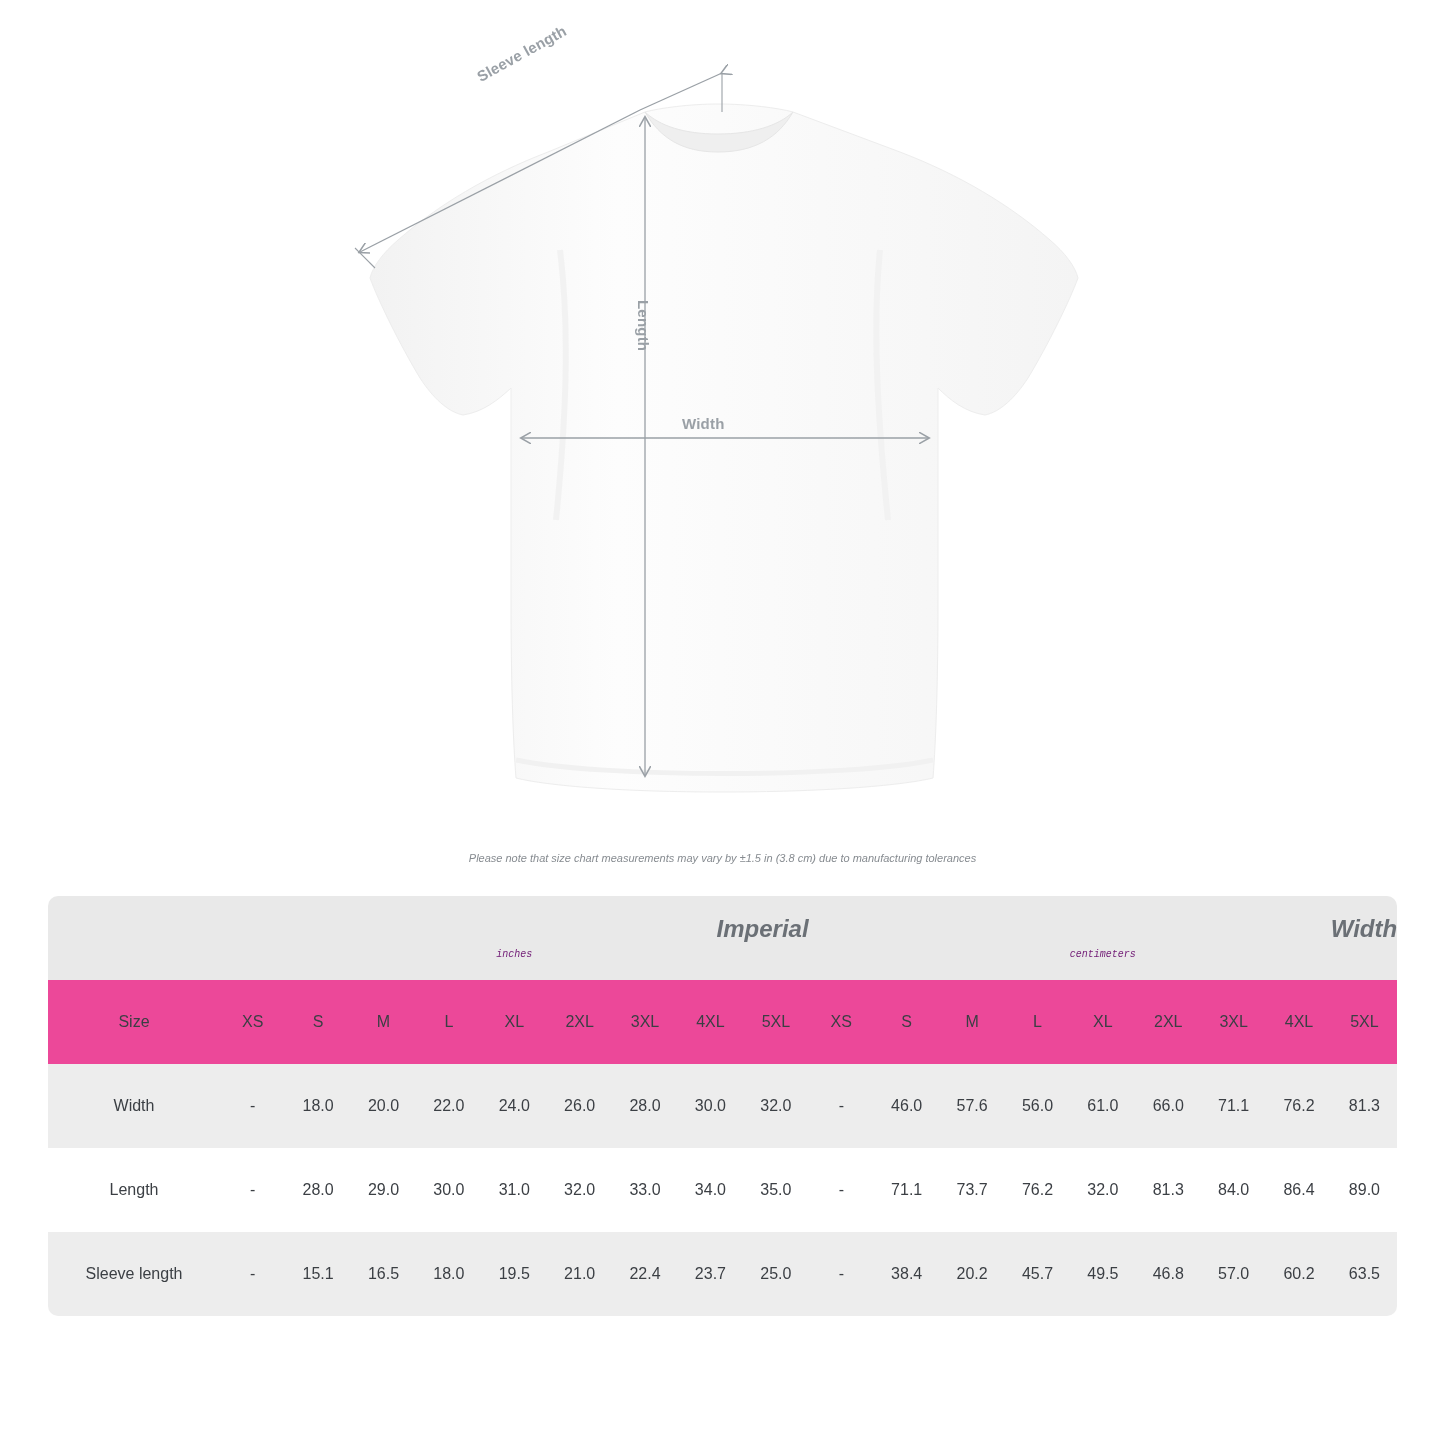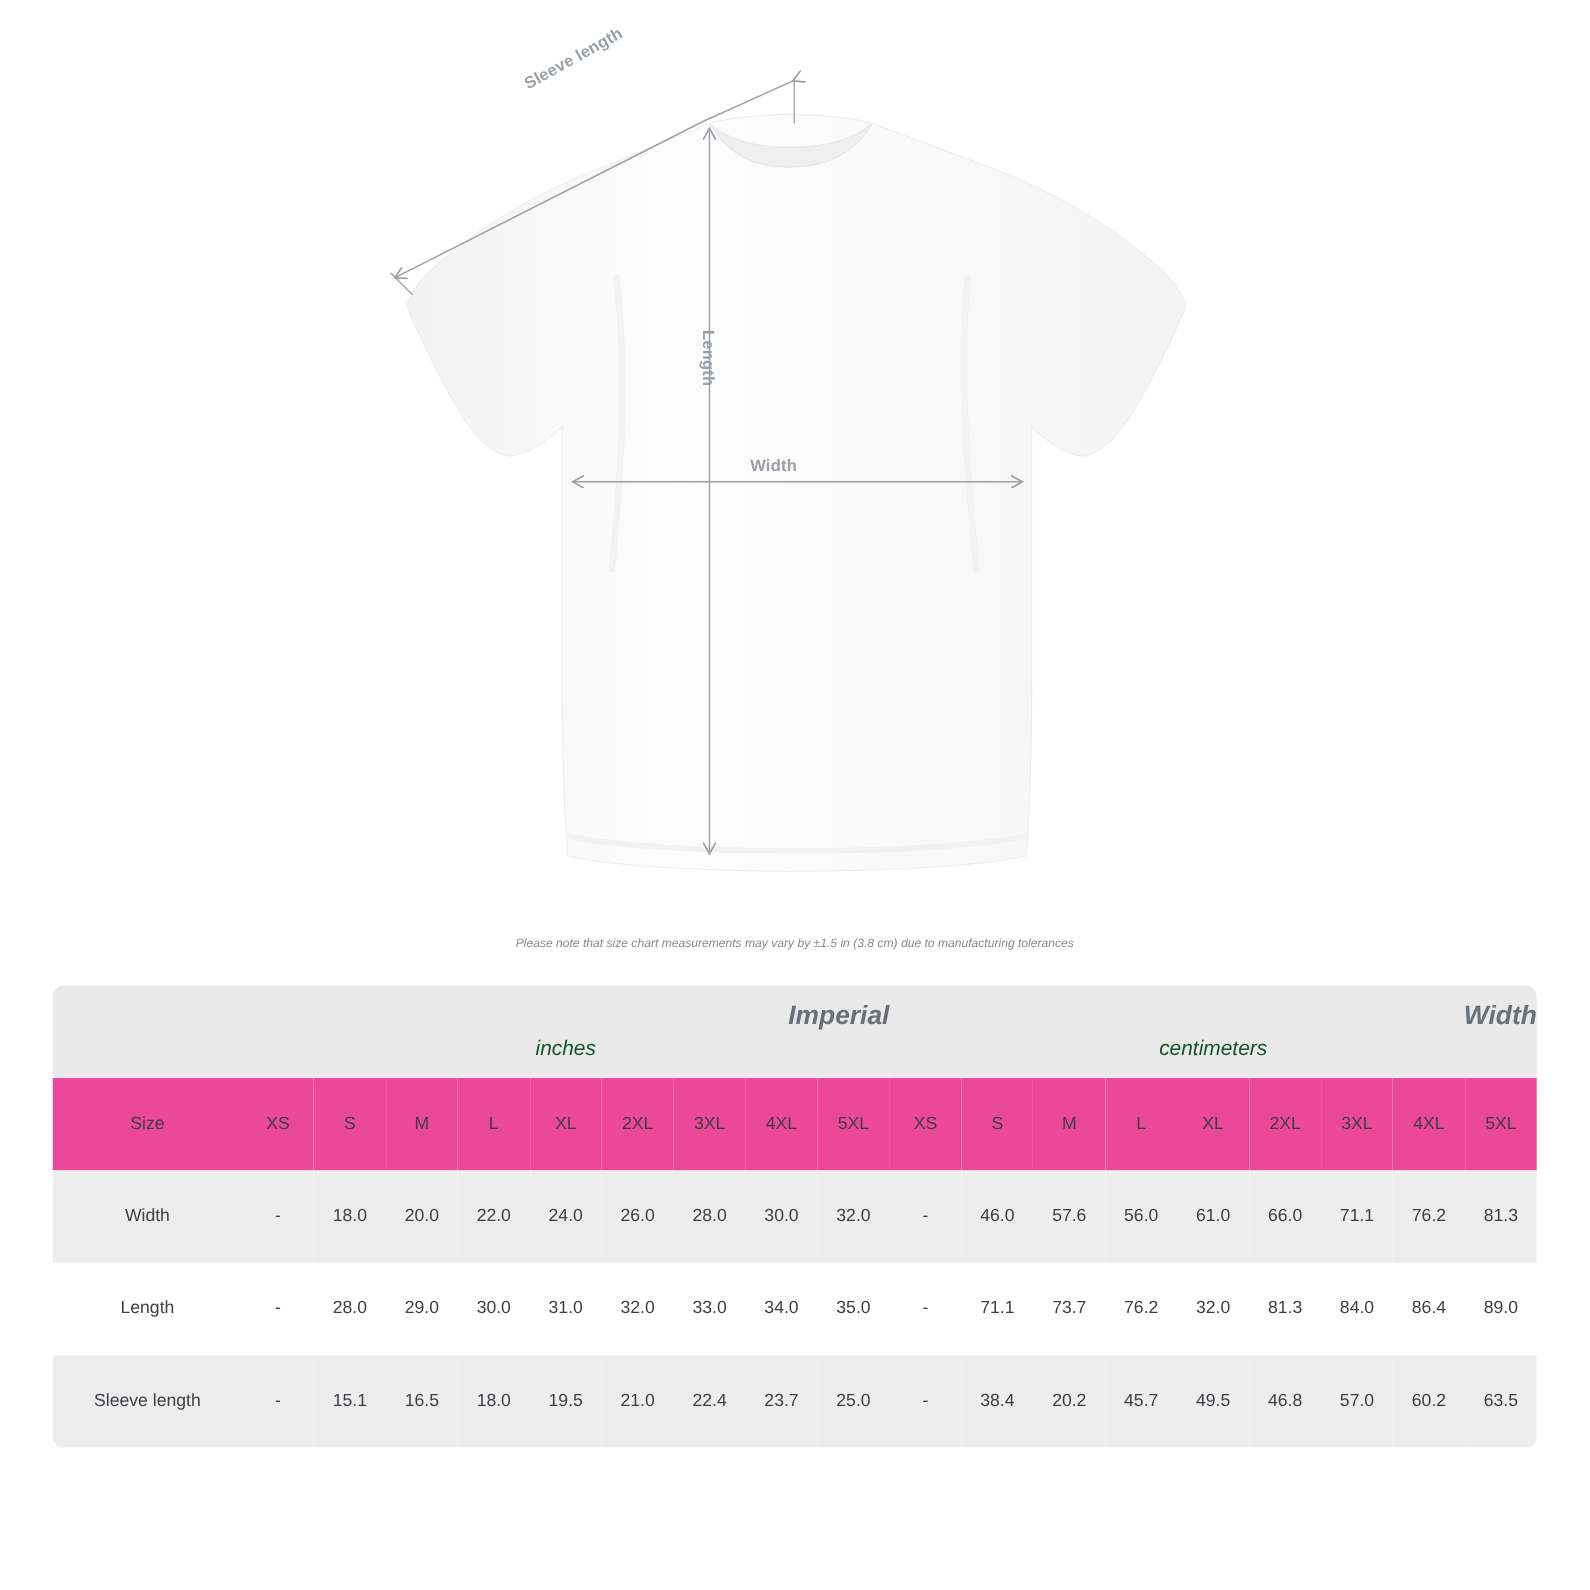--- a/index.html
+++ b/index.html
@@ -109,24 +109,25 @@
   }
   .unit-name {
     font-size: 24px;
     font-style: italic;
     font-weight: bold;
     color: #6b7076;
     line-height: 1.1;
     text-align: right;
   }
   .unit-sub {
-    font-size: 19px;
+    font-size: 10px;
     font-style: italic;
-    color: #14532d;
+    color: #701a75;
     margin-top: 6px;
+    font-family: Liberation Mono, monospace;
   }
 
   
   .size-row td {
     background: #ec4899;
     font-weight: bold;
     font-size: 16px;
     color: #3b3f44;
     border-right: 1px solid #f1f1f1;
   }

